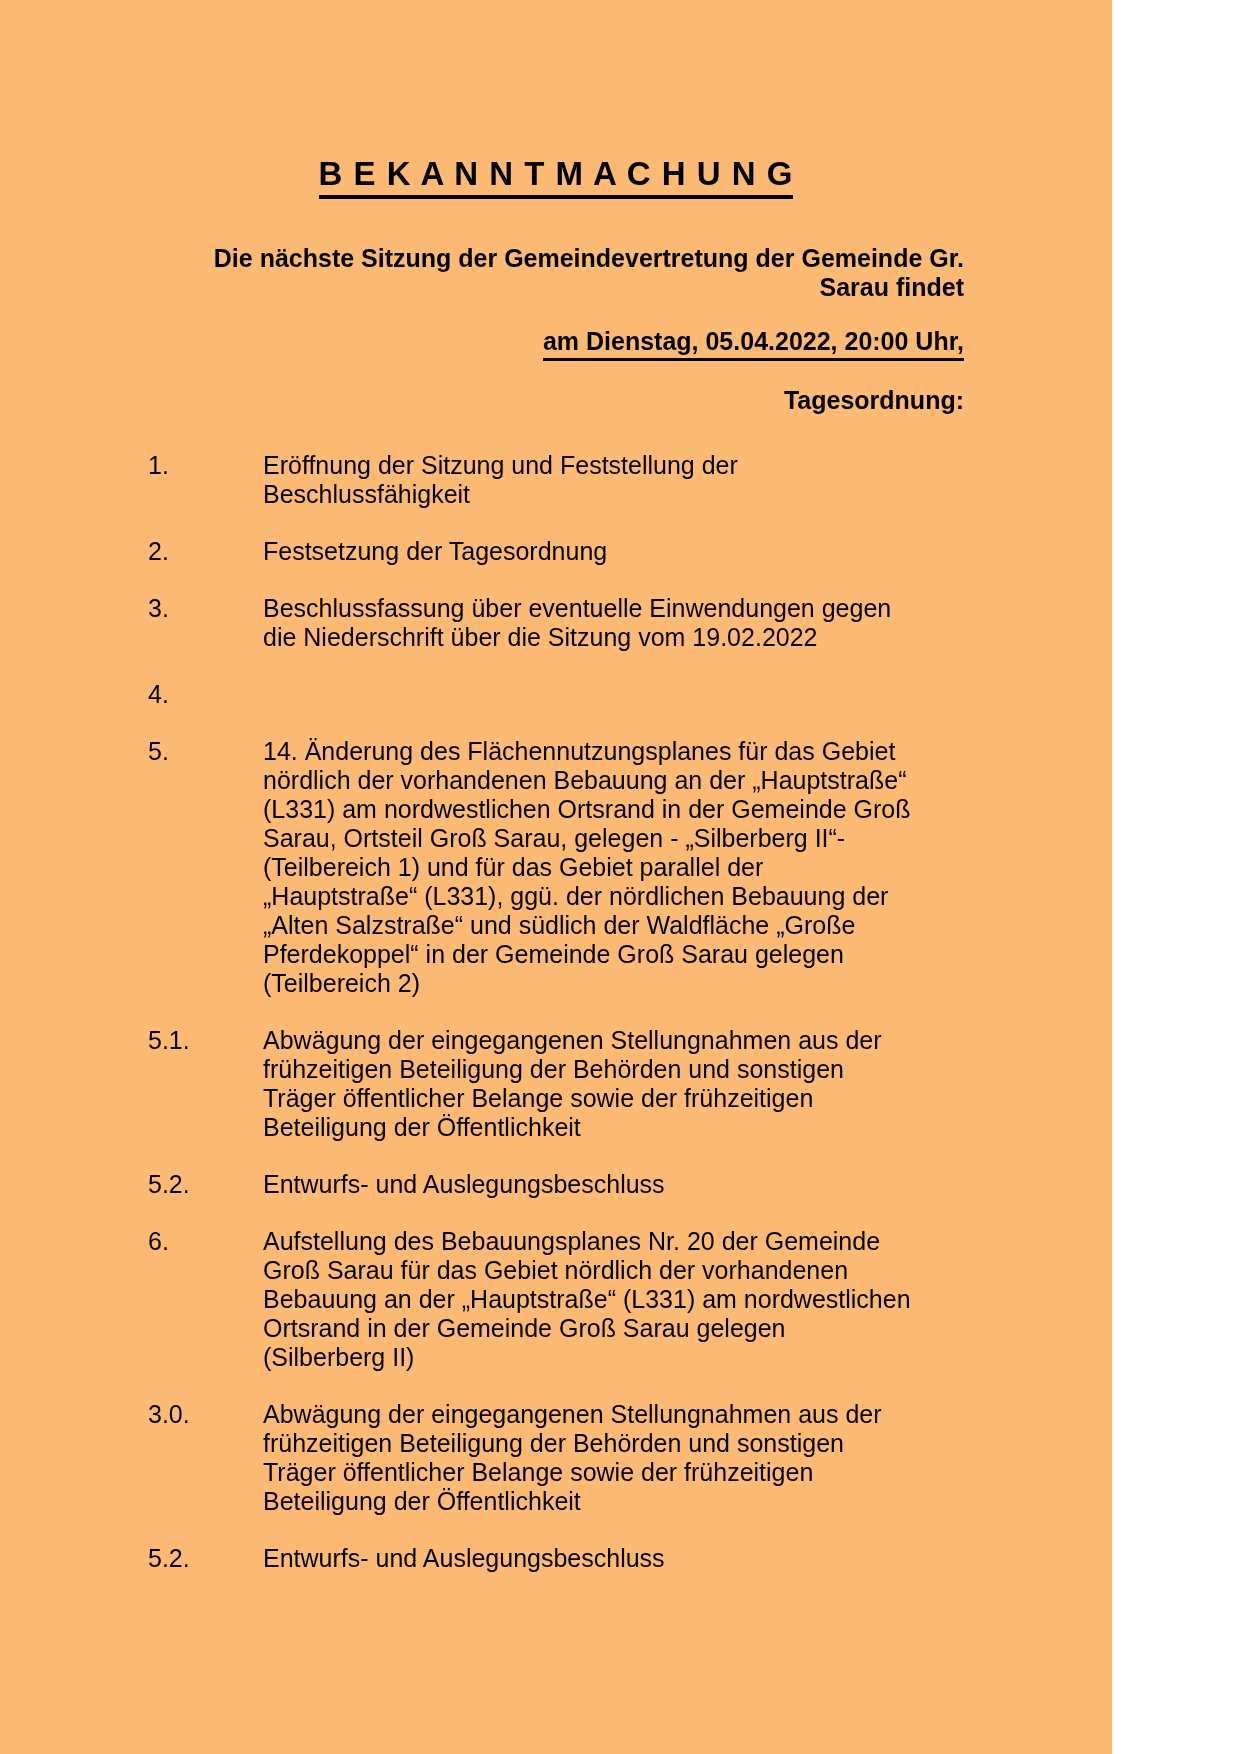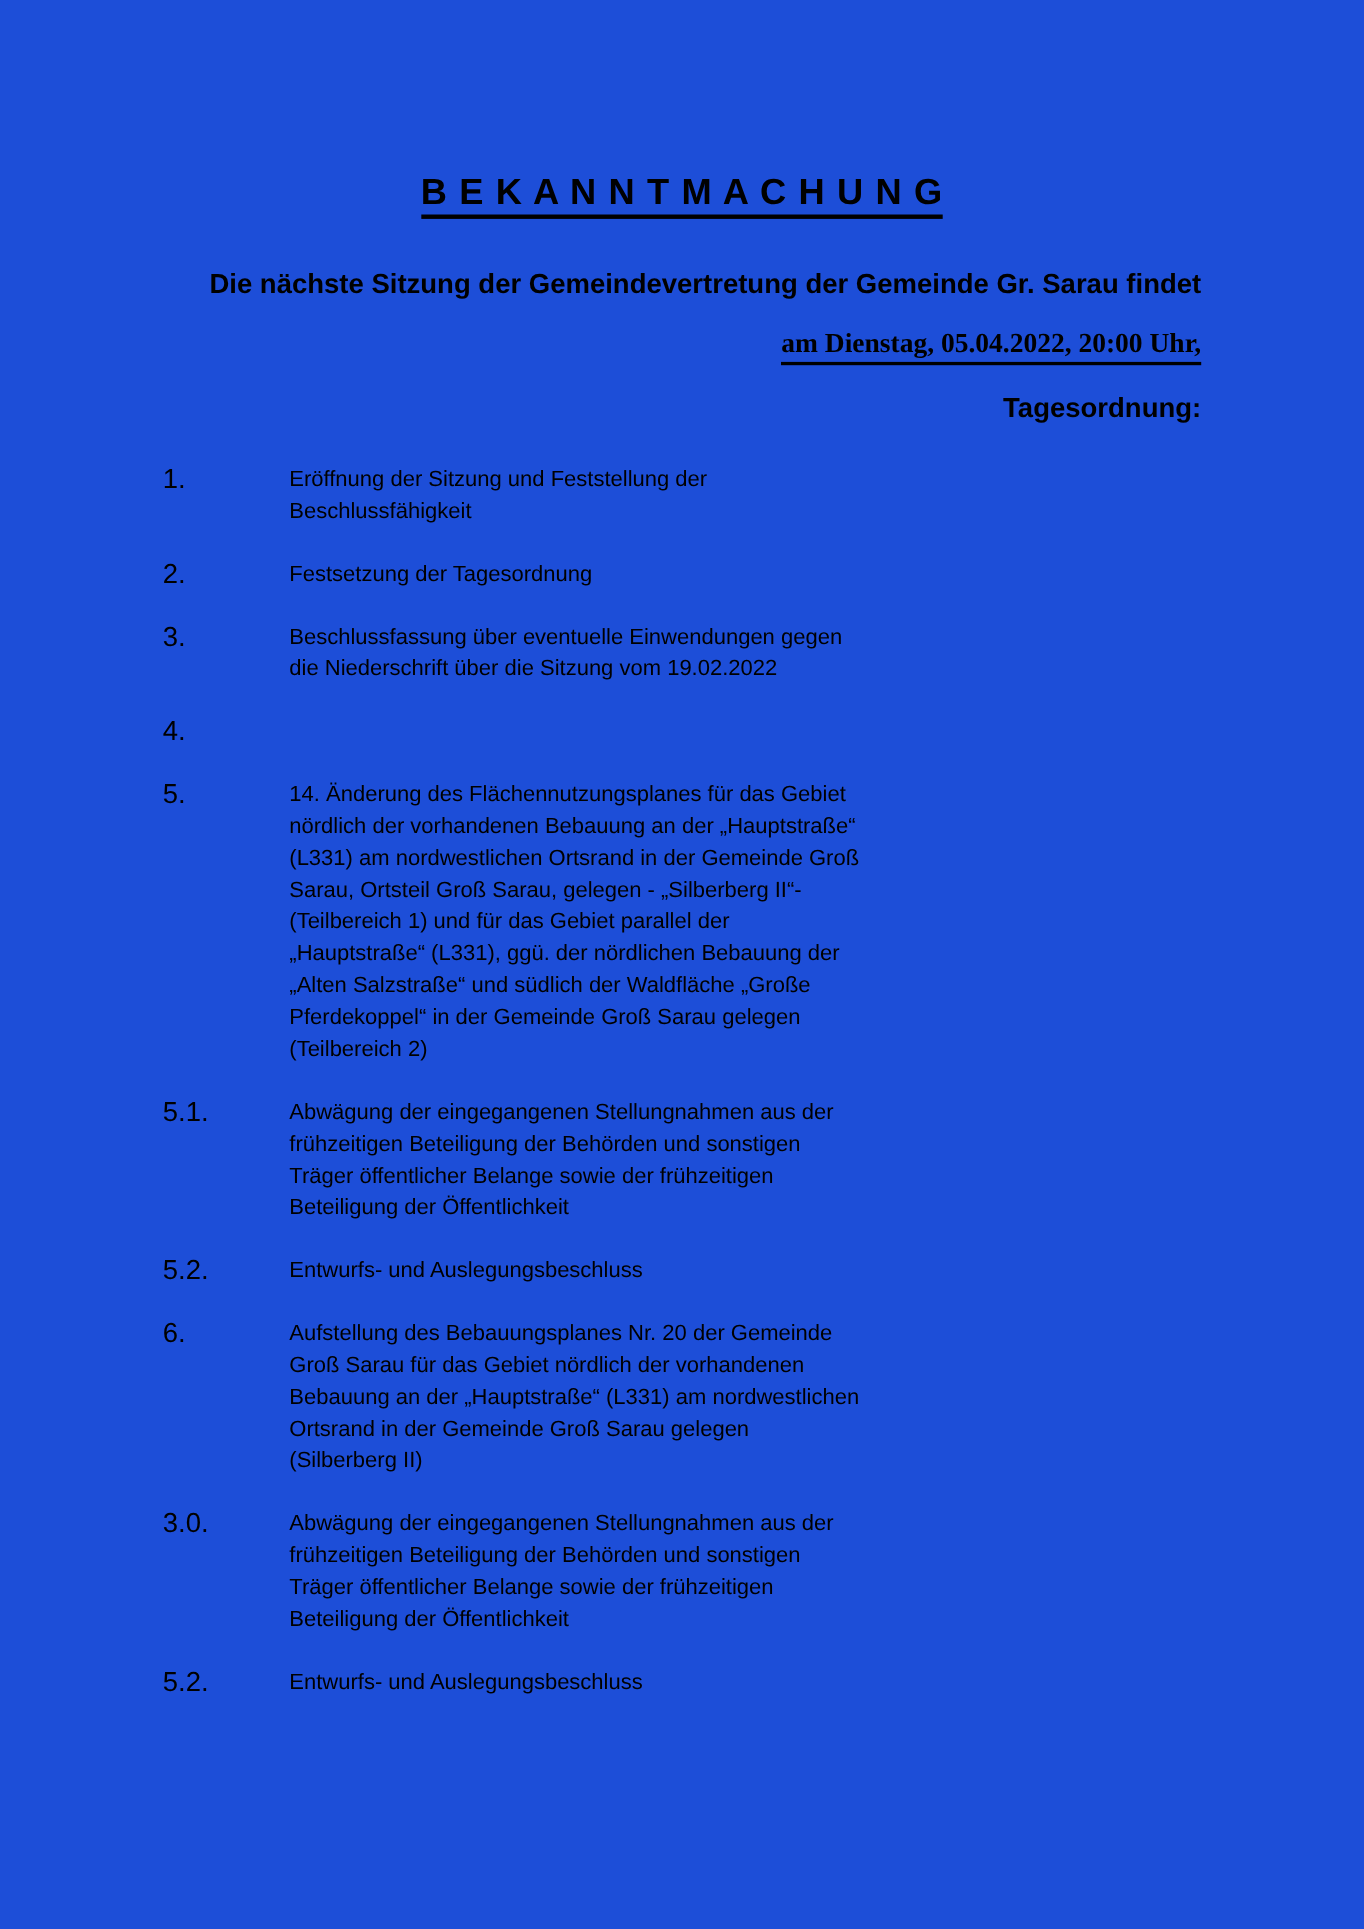--- a/index.html
+++ b/index.html
@@ -2,23 +2,23 @@
 <html><head>
 <meta charset="utf-8">
 <style>
   html, body {
     margin: 0;
     padding: 0;
     background: #ffffff;
   }
   .page {
     position: relative;
-    width: 1240px;
+    width: 1112px;
     height: 1754px;
-    background: #1d4ed8;
+    background: #fdba74;
     color: #000000;
     font-family: "Liberation Sans", "DejaVu Sans", sans-serif;
     box-sizing: border-box;
     padding: 156px 148px 12px 148px; 
     overflow: hidden;
   }
   .title-wrap {
     text-align: center;
     margin: 0 0 45px 0;
   }
@@ -36,21 +36,20 @@
     text-align: right;
     font-size: 25px;
     font-weight: bold;
     line-height: 29px;
     margin: 0 0 25px 0;
   }
   .intro-line .u {
     display: inline-block;
     border-bottom: 3px solid #000000;
     padding-bottom: 2px;
-    font-family: Liberation Serif, serif;
   }
   .intro-line.last {
     margin-bottom: 39px;
   }
   .agenda-heading {
     font-size: 25px;
     font-weight: bold;
     line-height: 29px;
     margin: 0 0 36px 0;
     text-align: right;
@@ -64,21 +63,21 @@
     margin: 0 0 28px 0;
   }
   .agenda-num {
     flex: 0 0 115px;
     font-size: 25px;
     line-height: 29px;
     white-space: nowrap;
   }
   .agenda-text {
     flex: 1 1 auto;
-    font-size: 20px;
+    font-size: 25px;
     line-height: 29px;
     white-space: pre-line; 
   }
 </style>
 </head>
 <body>
 
 <div class="page">
 
   <div class="title-wrap">

